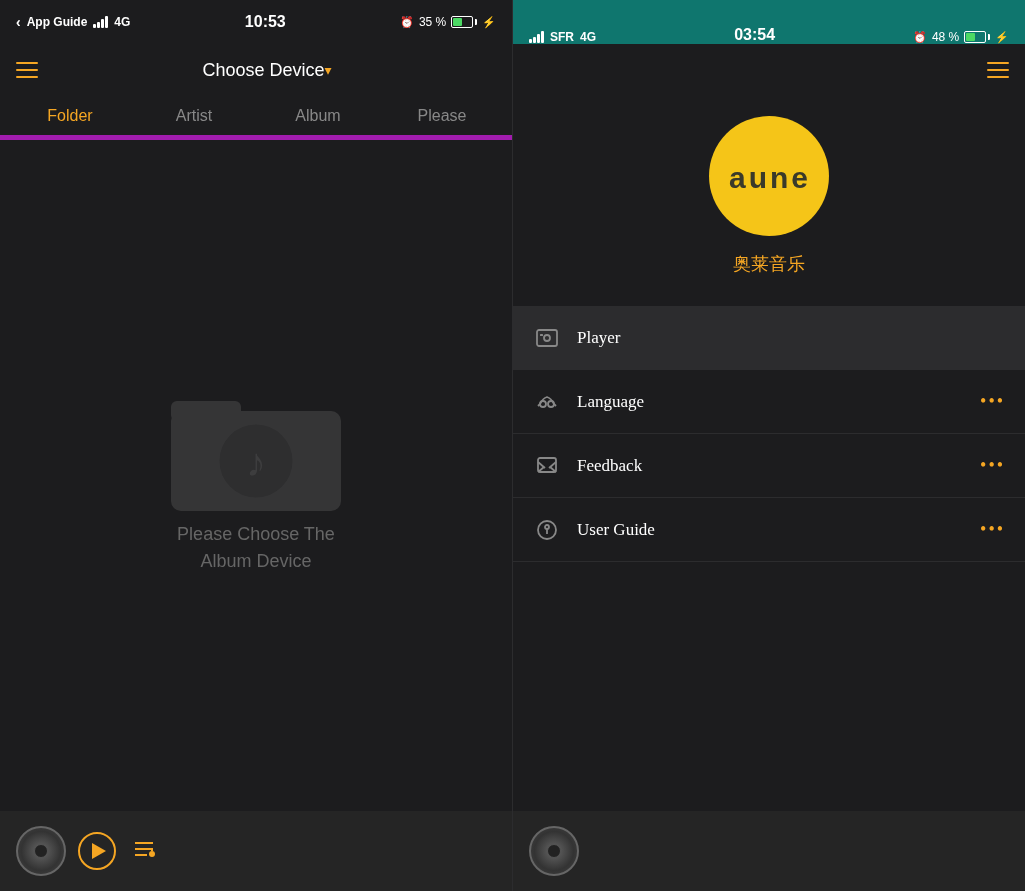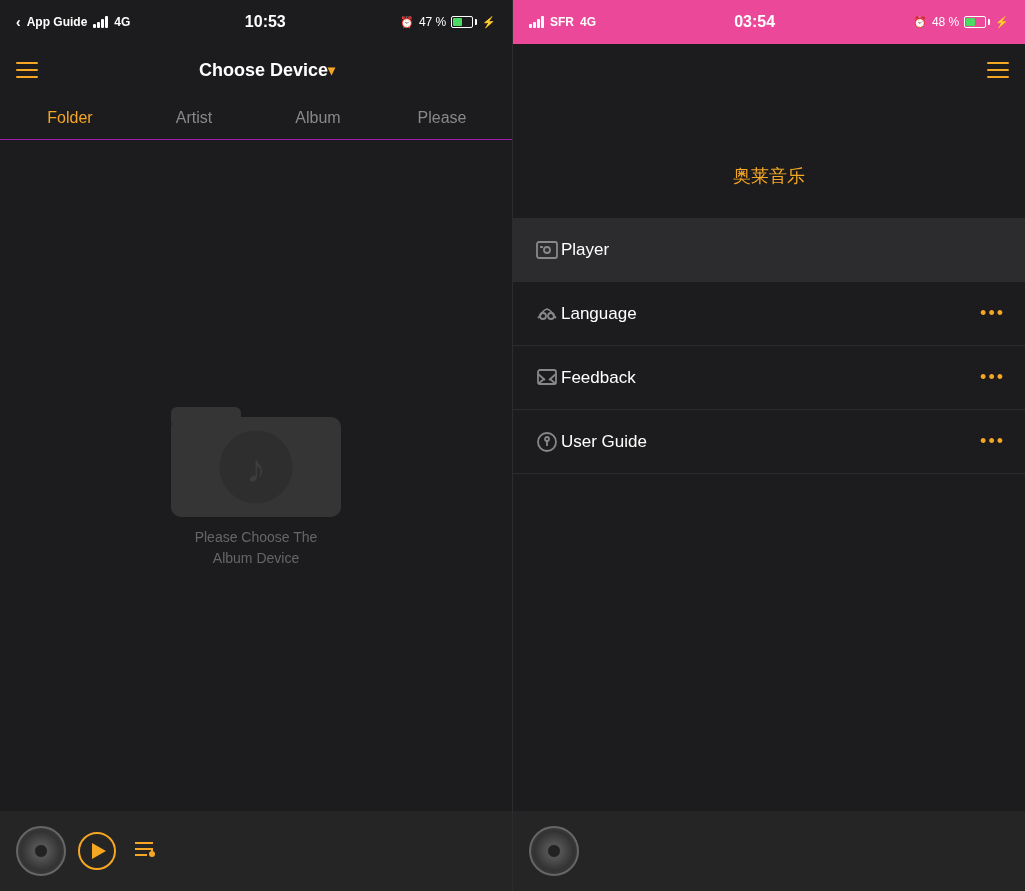--- a/index.html
+++ b/index.html
@@ -81,39 +81,39 @@
       display: block;
       width: 22px;
       height: 2px;
       background: #f5a623;
       border-radius: 1px;
     }
     .header-title {
       flex: 1;
       text-align: center;
       font-size: 18px;
-      font-weight: 700;
+      font-weight: 400;
       color: #fff;
       display: flex;
       align-items: center;
       justify-content: center;
       gap: 0;
     }
     .header-title .chevron {
       color: #f5a623;
       font-size: 14px;
     }
 
     
     .tabs {
       display: flex;
       padding: 0 8px;
       height: 44px;
       align-items: center;
-      border-bottom: 1px solid #a21caf;
+      border-bottom: 5px solid #a21caf;
     }
     .tab {
       flex: 1;
       text-align: center;
       font-size: 16px;
       color: #888;
       cursor: pointer;
       padding: 8px 0;
     }
     .tab.active {
@@ -125,21 +125,21 @@
       flex: 1;
       display: flex;
       flex-direction: column;
       align-items: center;
       justify-content: center;
       padding: 20px;
     }
 
     .placeholder-text {
       color: #666;
-      font-size: 14px;
+      font-size: 18px;
       text-align: center;
       line-height: 1.5;
     }
 
     
     .bottom-bar {
       height: 80px;
       background: #252525;
       display: flex;
       align-items: center;
@@ -200,24 +200,24 @@
     .queue-icon {
       color: #f5a623;
       font-size: 20px;
       cursor: pointer;
     }
 
     
     .right-status-bar {
       height: 44px;
       display: flex;
-      align-items: center;
+      align-items: flex-end;
       justify-content: space-between;
       padding: 0 16px;
-      background: #ec4899;
+      background: #0f766e;
     }
     .right-header {
       height: 52px;
       display: flex;
       align-items: center;
       justify-content: flex-end;
       padding: 0 16px;
     }
 
     
@@ -233,36 +233,36 @@
       border-radius: 50%;
       background: #f5c518;
       display: flex;
       align-items: center;
       justify-content: center;
       margin-bottom: 16px;
     }
     .brand-name {
       font-size: 18px;
       color: #f5a623;
-      margin-top: 48px;
     }
 
     
     .menu-list {
       flex: 1;
       overflow-y: auto;
     }
     .menu-item {
       display: flex;
       align-items: center;
       padding: 0 20px;
       height: 64px;
       border-bottom: 1px solid #2c2c2e;
       cursor: pointer;
-      gap: 0;
+      gap: 16px;
+      font-family: Liberation Serif, serif;
     }
     .menu-item.active-item {
       background: #2c2c2e;
     }
     .menu-icon {
       width: 28px;
       height: 28px;
       display: flex;
       align-items: center;
       justify-content: center;
@@ -345,21 +345,21 @@
         <span style="height:4px;"></span>
         <span style="height:6px;"></span>
         <span style="height:9px;"></span>
         <span style="height:12px;"></span>
       </div>
       <span>4G</span>
     </div>
     <div class="status-center">10:53</div>
     <div class="status-right">
       <span style="font-size:11px;">⏰</span>
-      <span>47 %</span>
+      <span>35 %</span>
       <div class="battery">
         <div class="battery-body">
           <div class="battery-fill" style="width:47%;"></div>
         </div>
         <div class="battery-tip"></div>
       </div>
       <span style="font-size:11px; color:#fff;">⚡</span>
     </div>
   </div>
 
@@ -455,20 +455,26 @@
 
   <div class="right-header">
     <div class="hamburger-icon">
       <span></span>
       <span></span>
       <span></span>
     </div>
   </div>
 
   <div class="logo-area">
+    <div class="logo-circle">
+      <svg width="90" height="40" viewBox="0 0 90 40">
+
+        <text x="5" y="32" font-size="30" font-weight="900" fill="#3a3a2a" font-family="-apple-system, sans-serif" letter-spacing="3">aune</text>
+      </svg>
+    </div>
     <div class="brand-name">奥莱音乐</div>
   </div>
 
   <div class="menu-list">
 
     <div class="menu-item active-item">
       <div class="menu-icon">
         <svg width="24" height="24" viewBox="0 0 24 24" fill="none" stroke="#888" stroke-width="1.8">
           <rect x="2" y="4" width="20" height="16" rx="2"></rect>
           <circle cx="12" cy="12" r="3"></circle>

